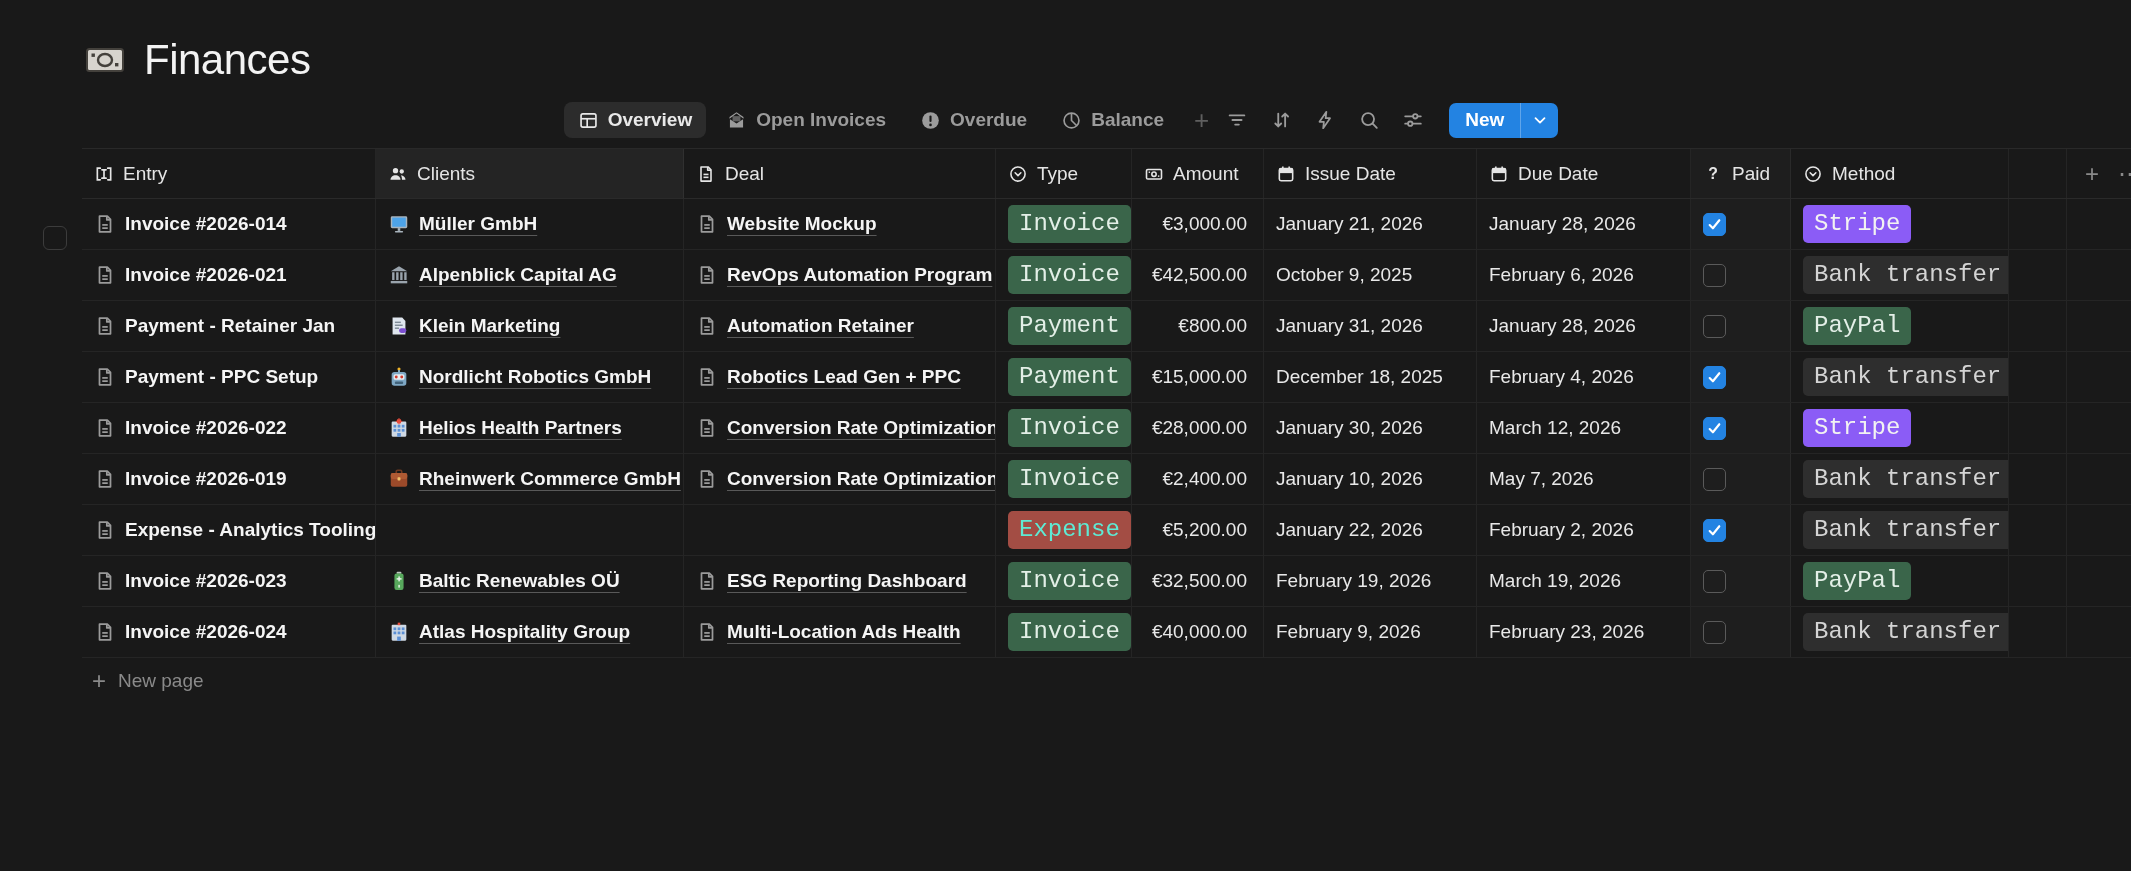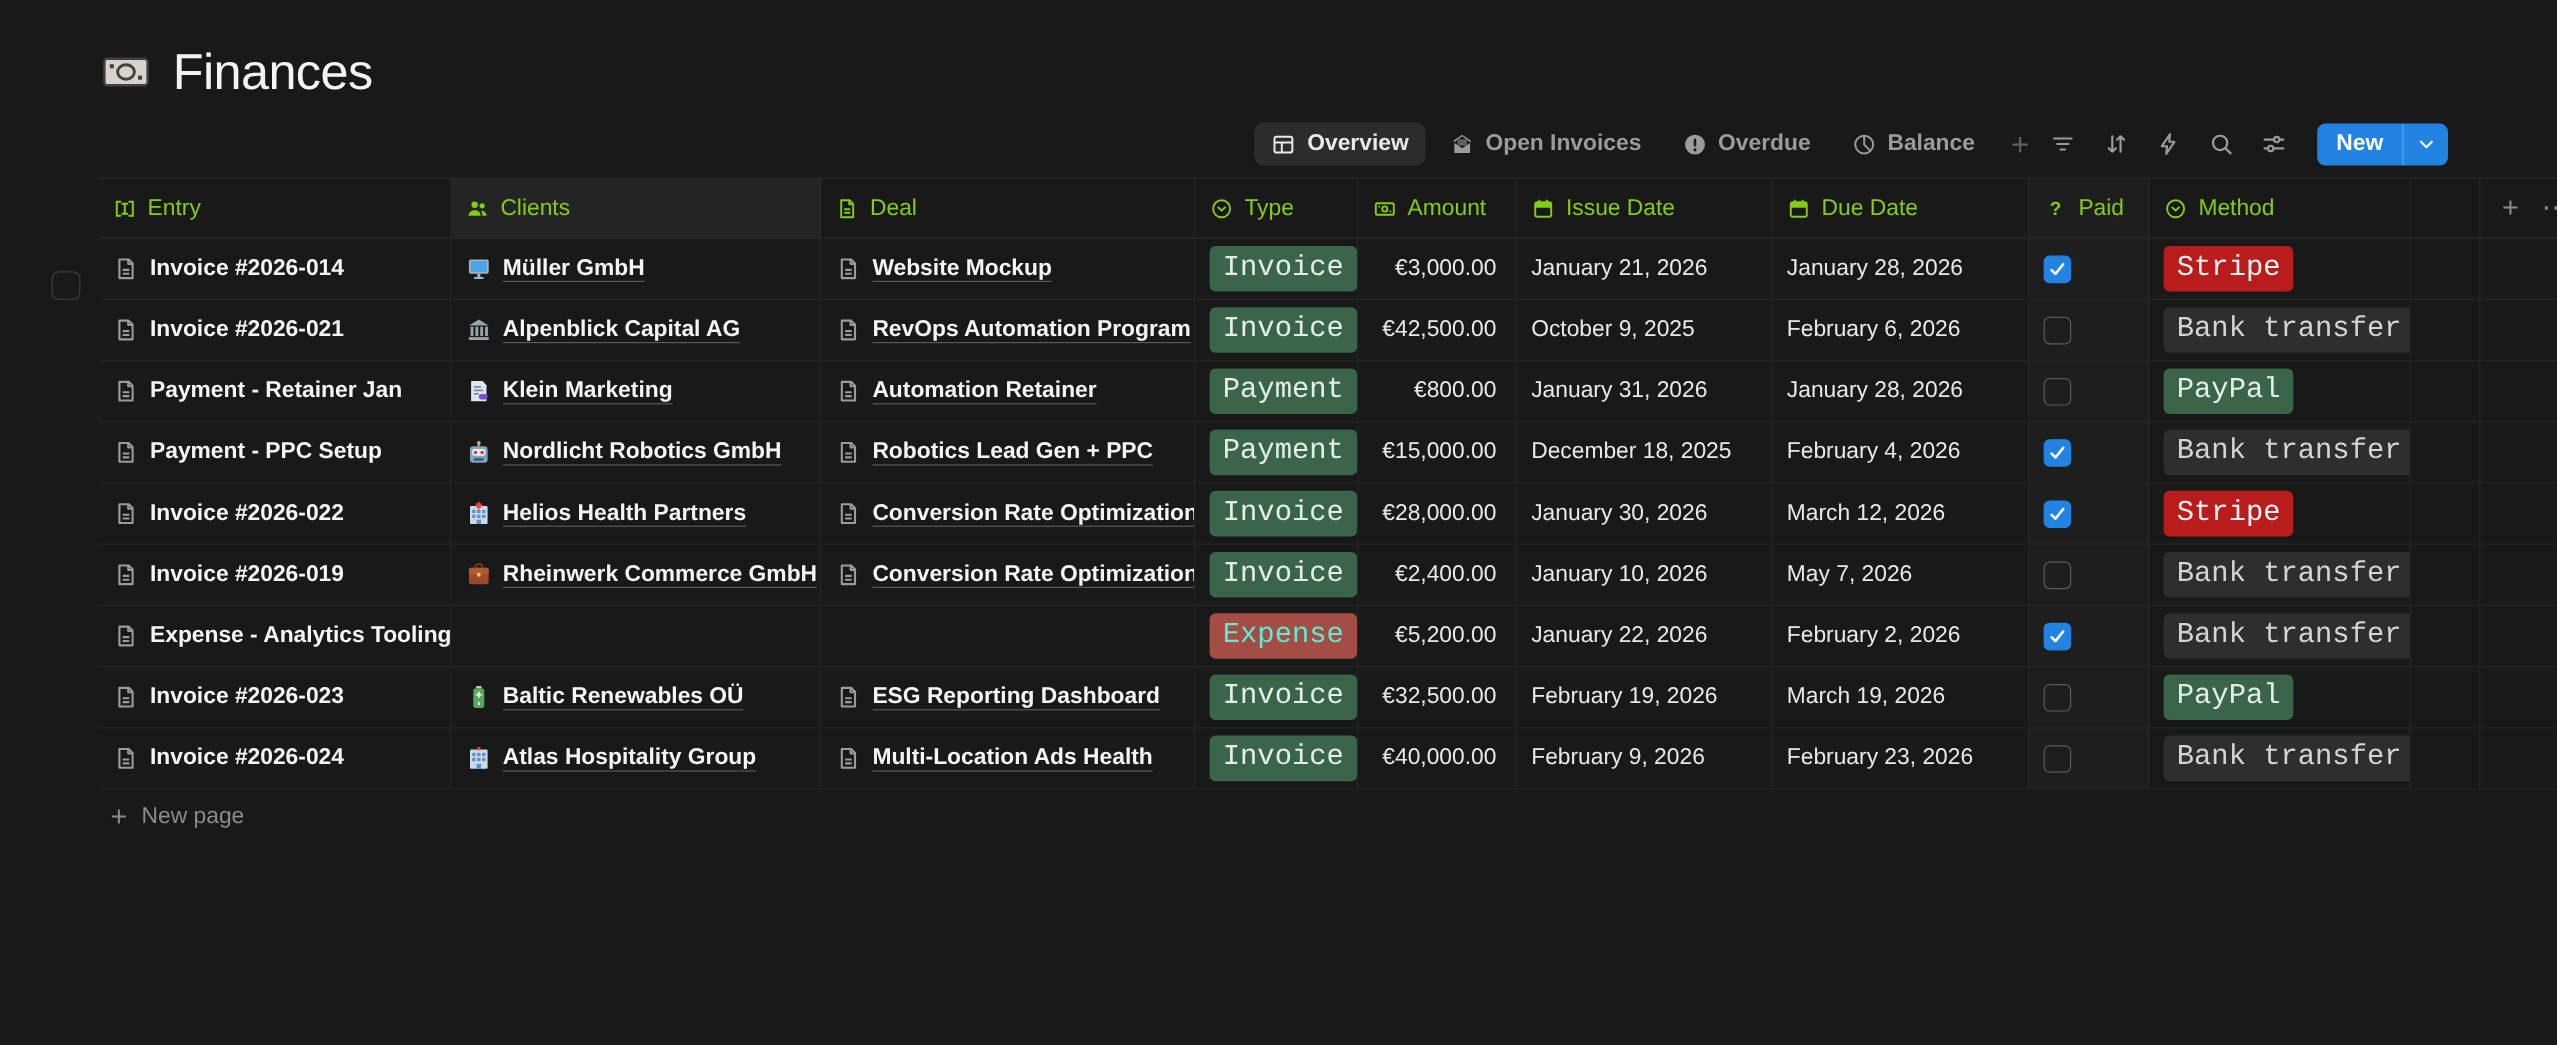--- a/index.html
+++ b/index.html
@@ -7,21 +7,21 @@
               font-family:"Liberation Sans", sans-serif; color:#e6e6e6; }
   .canvas { position:relative; width:2131px; height:871px; background:#191919; }
 
   
   .page-header { display:flex; align-items:center; gap:16px; padding:36px 0 0 82px; }
   .page-icon { width:46px; height:46px; display:inline-flex; align-items:center; justify-content:center; cursor:pointer; }
   .page-header h1 { font-size:42px; font-weight:400; color:#f3f3f3; letter-spacing:-0.5px; }
 
   
   .view-bar { margin-left:82px; margin-top:18px; padding-bottom:10px;
-              display:flex; align-items:center; justify-content:flex-end;
+              display:flex; align-items:center; justify-content:center;
               border-bottom:1px solid rgba(255,255,255,0.07); padding-right:91px; }
   .tab-bar { display:flex; align-items:center; gap:6px; }
   .tab { display:flex; align-items:center; gap:9px; padding:7px 14px; border-radius:8px;
          font-size:19px; font-weight:600; color:#9b9b9b; cursor:pointer; white-space:nowrap; }
   .tab.active { background:#2c2c2c; color:#e9e9e9; }
   .tab .icon svg { display:block; }
   .tab-add { color:#5f5f5f; font-size:26px; padding:0 10px; cursor:pointer; line-height:1; }
 
   .toolbar { display:flex; align-items:center; gap:8px; }
   .tool-btn { width:36px; height:34px; display:flex; align-items:center; justify-content:center;
@@ -31,35 +31,35 @@
   .new-btn .label { display:flex; align-items:center; padding:0 16px; font-size:19px; font-weight:700; }
   .new-btn .chev { display:flex; align-items:center; justify-content:center; width:38px;
                    border-left:1px solid rgba(255,255,255,0.28); }
 
   
   .table { margin-left:82px; position:relative; }
   .t-row { display:grid;
            grid-template-columns:294px 308px 312px 136px 132px 213px 214px 100px 218px 58px; }
   .cell { display:flex; align-items:center; gap:9px; padding:0 12px; min-height:50px;
           border-right:1px solid rgba(255,255,255,0.055); overflow:hidden; white-space:nowrap; }
-  .t-head .cell { min-height:49px; color:#84cc16; font-size:19px; cursor:pointer; }
+  .t-head .cell { min-height:49px; color:#e5e5e5; font-size:19px; cursor:pointer; }
   .t-head { border-bottom:1px solid rgba(255,255,255,0.075); }
   .t-head .cell:nth-child(2) { background:rgba(255,255,255,0.05); }   
   .t-row .cell:nth-child(8) { background:rgba(255,255,255,0.025); }   
   .t-body-row { border-bottom:1px solid rgba(255,255,255,0.055); cursor:pointer; }
   .cell.amount { justify-content:flex-end; padding-right:16px; }
   .cell-text { font-size:19px; color:#e8e8e8; }
   .name { font-size:19px; font-weight:700; color:#f5f5f5; }
   .linked { text-decoration:underline; text-decoration-color:rgba(255,255,255,0.28);
             text-underline-offset:5px; text-decoration-thickness:1px; }
 
   .badge { display:inline-block; padding:3px 11px; border-radius:5px; font-size:24px; line-height:1.35;font-family:Liberation Mono, monospace; }
   .badge-green { background:#3a654a; color:#e3efe7; }
   .badge-red   { background:#a34d44; color:#5eead4; }
-  .badge-gray  { background:#b91c1c; color:#f2f2f2;text-align:center; }
+  .badge-gray  { background:#8b5cf6; color:#f2f2f2;text-align:center; }
   .badge-dark  { background:#2e2e2e; color:#d4d4d4; }
 
   .checkbox { width:23px; height:23px; border-radius:5px; border:1px solid #5a5a5a;
               display:flex; align-items:center; justify-content:center; cursor:pointer; flex:none; }
   .checkbox.checked { background:#2383e2; border-color:#2383e2; }
 
   .icon { display:inline-flex; align-items:center; justify-content:center; flex:none; }
   .icon svg { display:block; }
 
   .header-extra { position:absolute; top:0; left:1993px; height:49px; display:flex;

